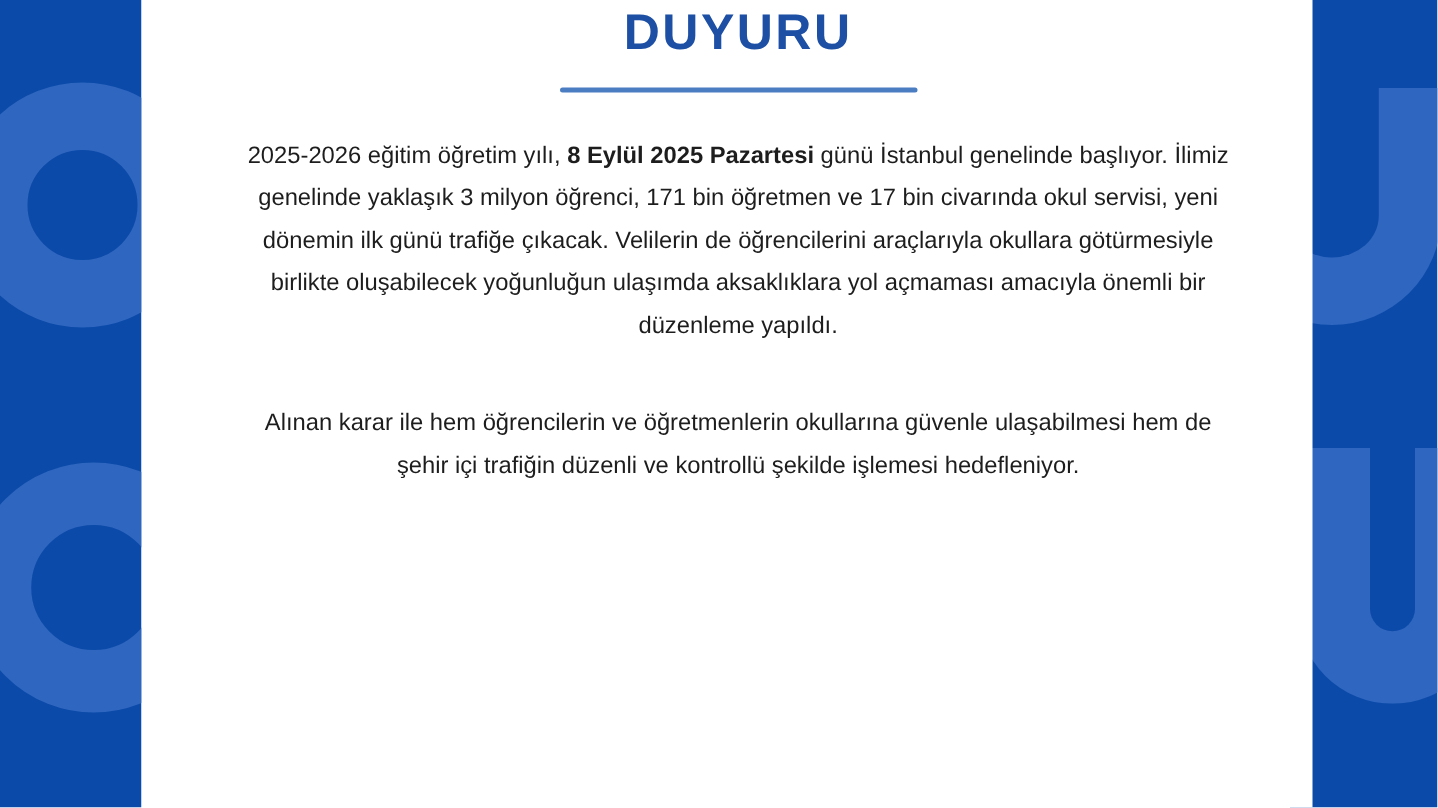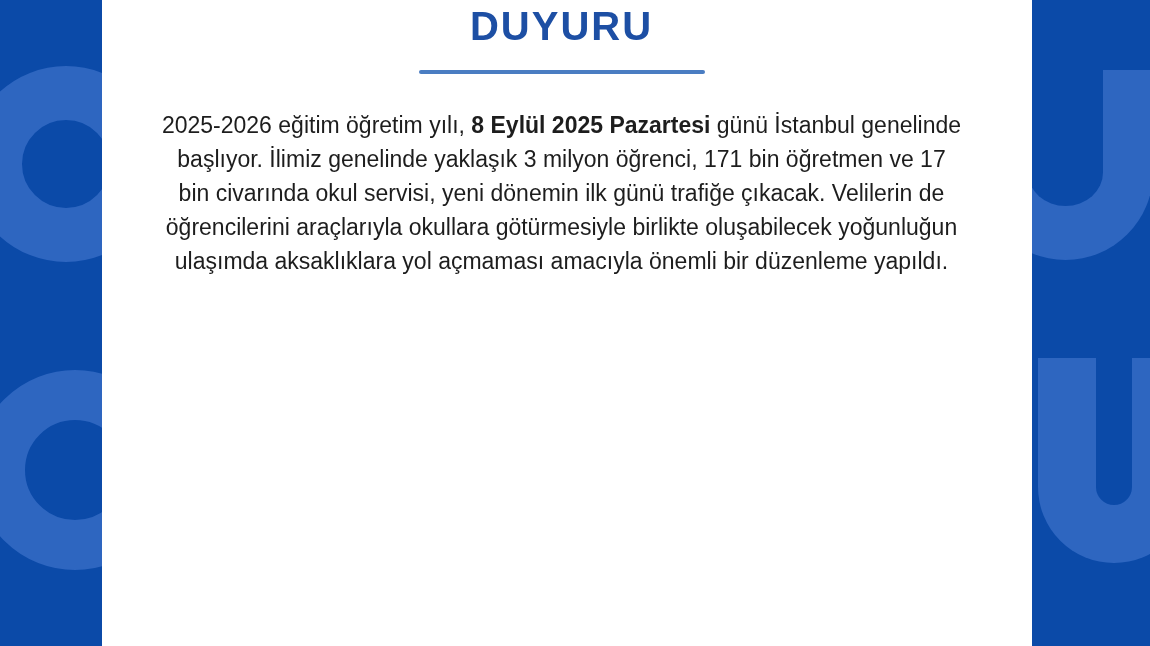--- a/index.html
+++ b/index.html
@@ -49,21 +49,21 @@
   }
   .u-bottom {
     left: 6px; top: 358px; width: 152px; height: 205px;
     border-width: 0 58px 58px 58px;
     border-radius: 0 0 90px 90px;
   }
 
   
   .card {
     position: absolute;
-    left: 102px;
+    left: 131px;
     top: 0;
     width: 919px;
     height: 646px;
     background: var(--card_background, #ffffff);
   }
   .title {
     margin: 0;
     padding-top: 4px;
     text-align: center;
     font-size: 40px;
@@ -85,21 +85,21 @@
   .card-content {
     position: absolute;
     top: 108px;
     left: 50%;
     transform: translateX(-50%);
     width: 800px;
     text-align: center;
   }
   .card-content p {
     margin: 0;
-    font-size: 23px;
+    font-size: 19px;
     line-height: 34px;
     color: var(--body_text, #1d1d1d);
   }
   .card-content p + p { margin-top: 44px; }
   .card-content .b { font-weight: 700; }
 </style>
 </head>
 <body>
 
 <div class="canvas">
@@ -112,16 +112,17 @@
   <div class="side-bar right">
     <div class="u-shape u-top"></div>
     <div class="u-shape u-bottom"></div>
   </div>
 
   <div class="card">
     <h1 class="title">DUYURU</h1>
     <div class="divider"></div>
     <div class="card-content">
       <p><span>2025-2026 eğitim öğretim yılı, </span><span class="b">8 Eylül 2025 Pazartesi</span><span> günü İstanbul genelinde başlıyor. İlimiz genelinde yaklaşık 3 milyon öğrenci, 171 bin öğretmen ve 17 bin civarında okul servisi, yeni dönemin ilk günü trafiğe çıkacak. Velilerin de öğrencilerini araçlarıyla okullara götürmesiyle birlikte oluşabilecek yoğunluğun ulaşımda aksaklıklara yol açmaması amacıyla önemli bir düzenleme yapıldı.</span></p>
+      <p><span>Alınan karar ile hem öğrencilerin ve öğretmenlerin okullarına güvenle ulaşabilmesi hem de şehir içi trafiğin düzenli ve kontrollü şekilde işlemesi hedefleniyor.</span></p>
     </div>
   </div>
 
 </div>
 
 </body></html>

